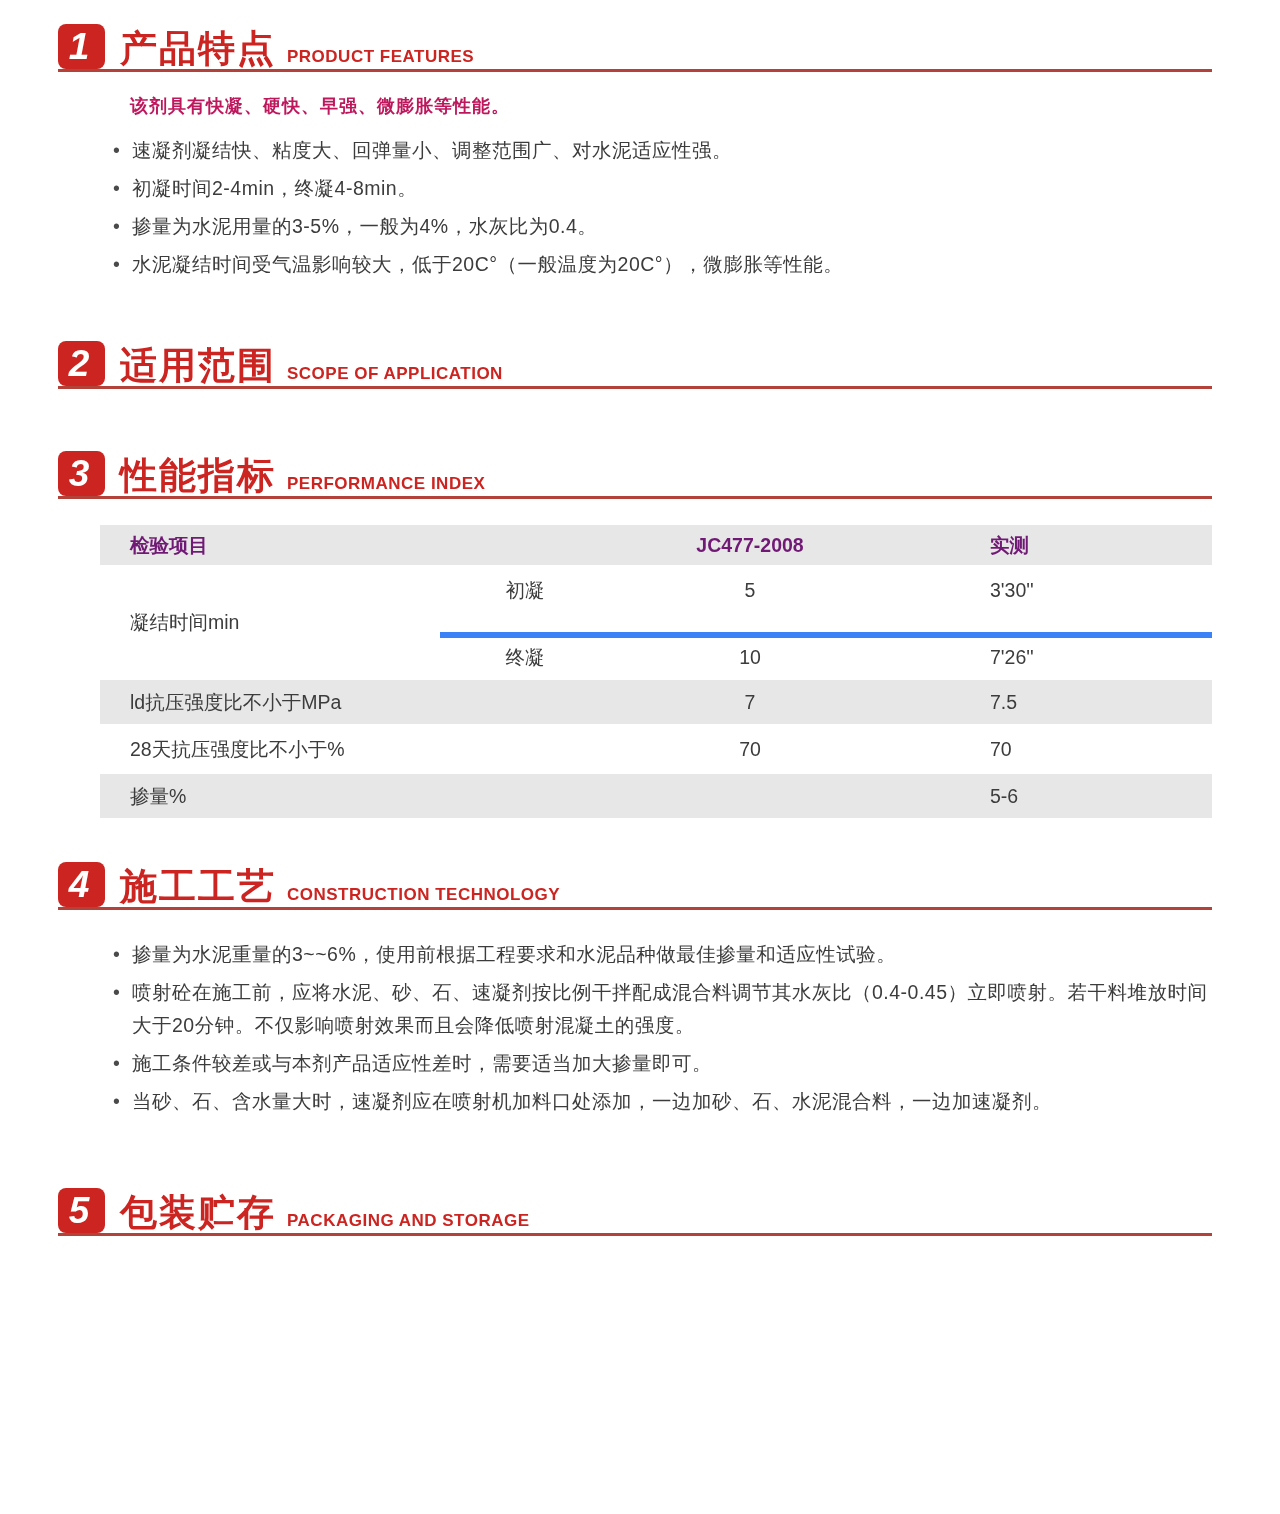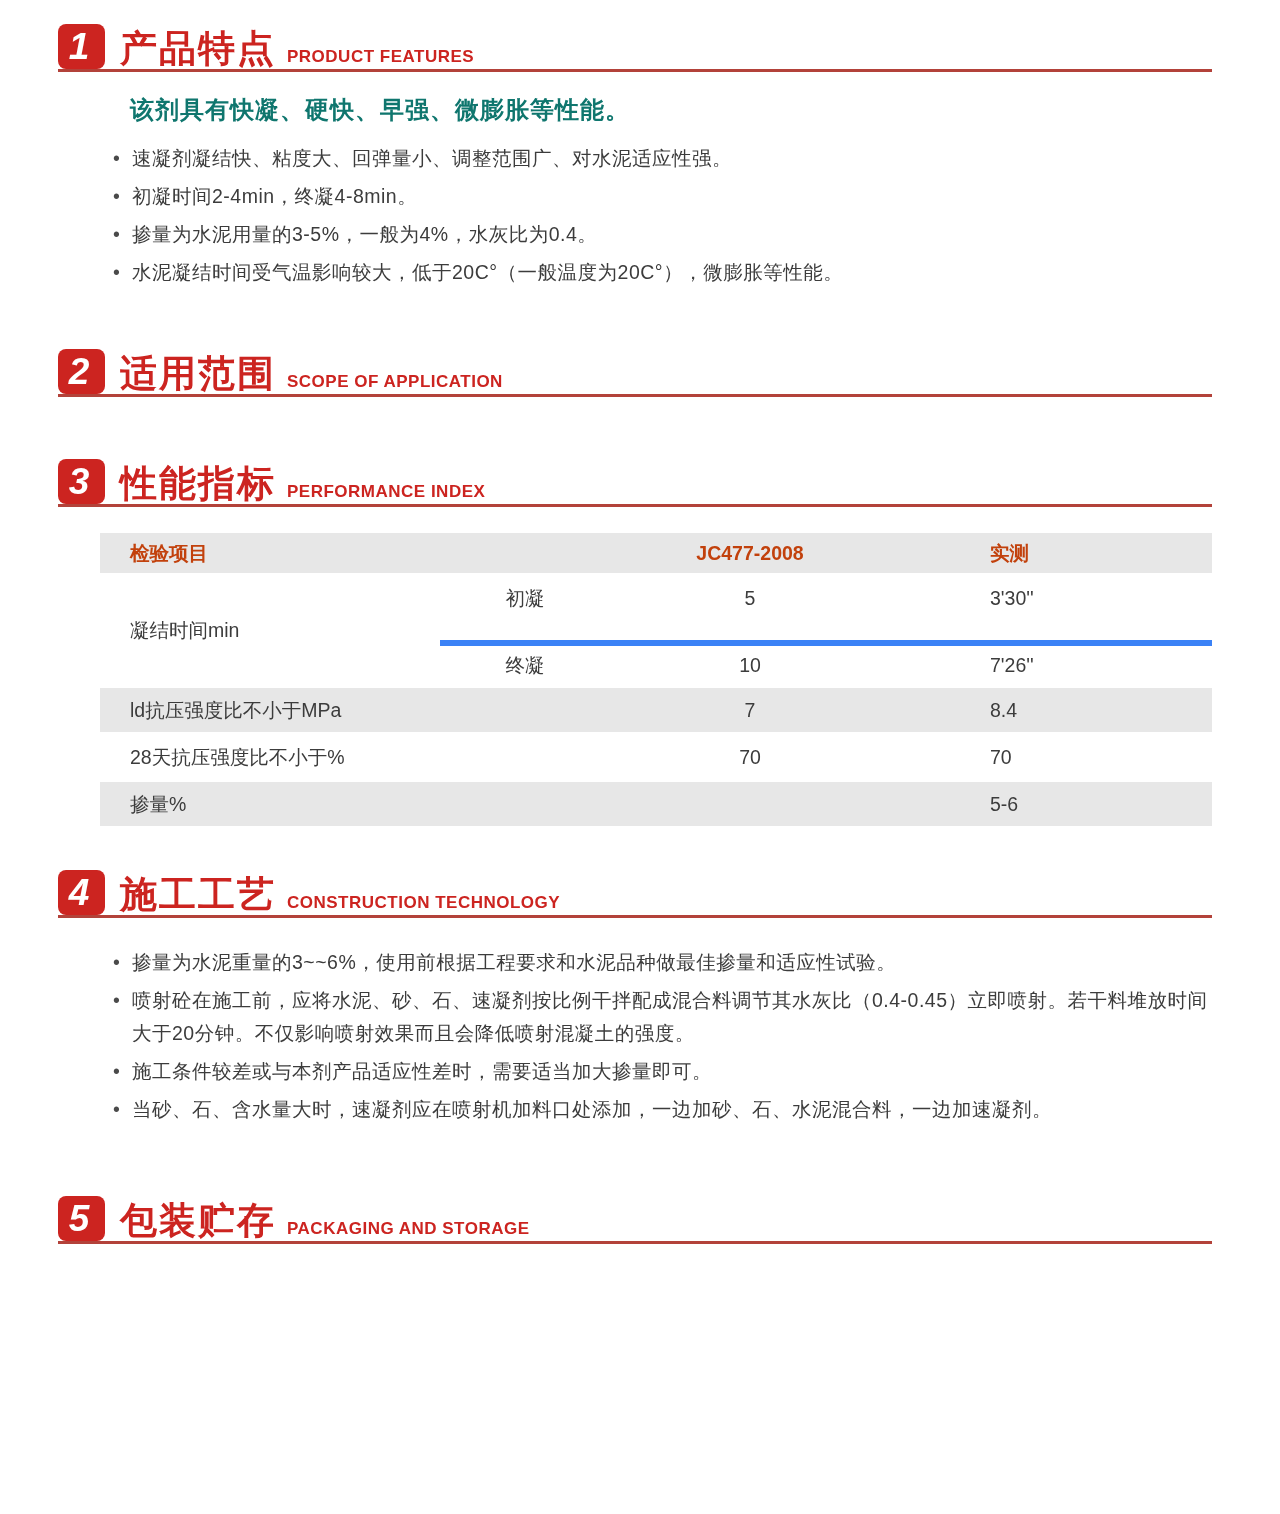--- a/index.html
+++ b/index.html
@@ -34,21 +34,21 @@
     padding-bottom: 2px;
   }
   .sec-sub {
     color: var(--red, #cc2420); font-size: 17px; font-weight: bold;
     line-height: 1; margin-left: 11px; padding-bottom: 4px;
     letter-spacing: 0.5px;
   }
 
   .intro {
     margin: 22px 0 4px 72px;
-    font-size: 24px; font-weight: bold; color: #0f766e;
+    font-size: 18px; font-weight: bold; color: #be185d;
     letter-spacing: 1px;
   }
   ul.bullets {
     list-style: none;
     margin: 16px 0 0 52px;
     font-size: 19.5px;
   }
   ul.bullets li {
     position: relative; padding-left: 22px;
     line-height: 33px; margin-bottom: 5px;
@@ -56,21 +56,21 @@
   }
   ul.bullets li::before {
     content: "\2022";
     position: absolute; left: 3px; top: 0;
     color: #4a4a4a;
   }
 
   
   .perf { margin: 26px 0 0 42px; font-size: 19.5px; }
   .trow { display: flex; align-items: center; min-height: 44px; margin-bottom: 3px; }
-  .trow.head { min-height: 40px; font-weight: bold; color: #c2410c; }
+  .trow.head { min-height: 40px; font-weight: bold; color: #701a75; }
   .gray { background: var(--table_gray, #e7e7e7); }
   .c-label { width: 510px; padding-left: 30px; }
   .c-std   { width: 280px; text-align: center; }
   .c-meas  { flex: 1; padding-left: 100px; }
   .double { display: flex; margin-bottom: 3px; }
   .c-label2 { width: 340px; padding-left: 30px; display: flex; align-items: center; }
   .d-right { flex: 1; }
   .d-half { display: flex; align-items: center; height: 45px; }
   .d-half + .d-half { border-top: 6px solid #3b82f6; margin-top: 19px; }
   .c-sub { width: 170px; text-align: center; }
@@ -128,21 +128,21 @@
           <div class="c-sub">终凝</div>
           <div class="c-std">10</div>
           <div class="c-meas">7'26''</div>
         </div>
       </div>
     </div>
 
     <div class="trow gray">
       <div class="c-label">ld抗压强度比不小于MPa</div>
       <div class="c-std">7</div>
-      <div class="c-meas">8.4</div>
+      <div class="c-meas">7.5</div>
     </div>
     <div class="trow">
       <div class="c-label">28天抗压强度比不小于%</div>
       <div class="c-std">70</div>
       <div class="c-meas">70</div>
     </div>
     <div class="trow gray">
       <div class="c-label">掺量%</div>
       <div class="c-std"></div>
       <div class="c-meas">5-6</div>

